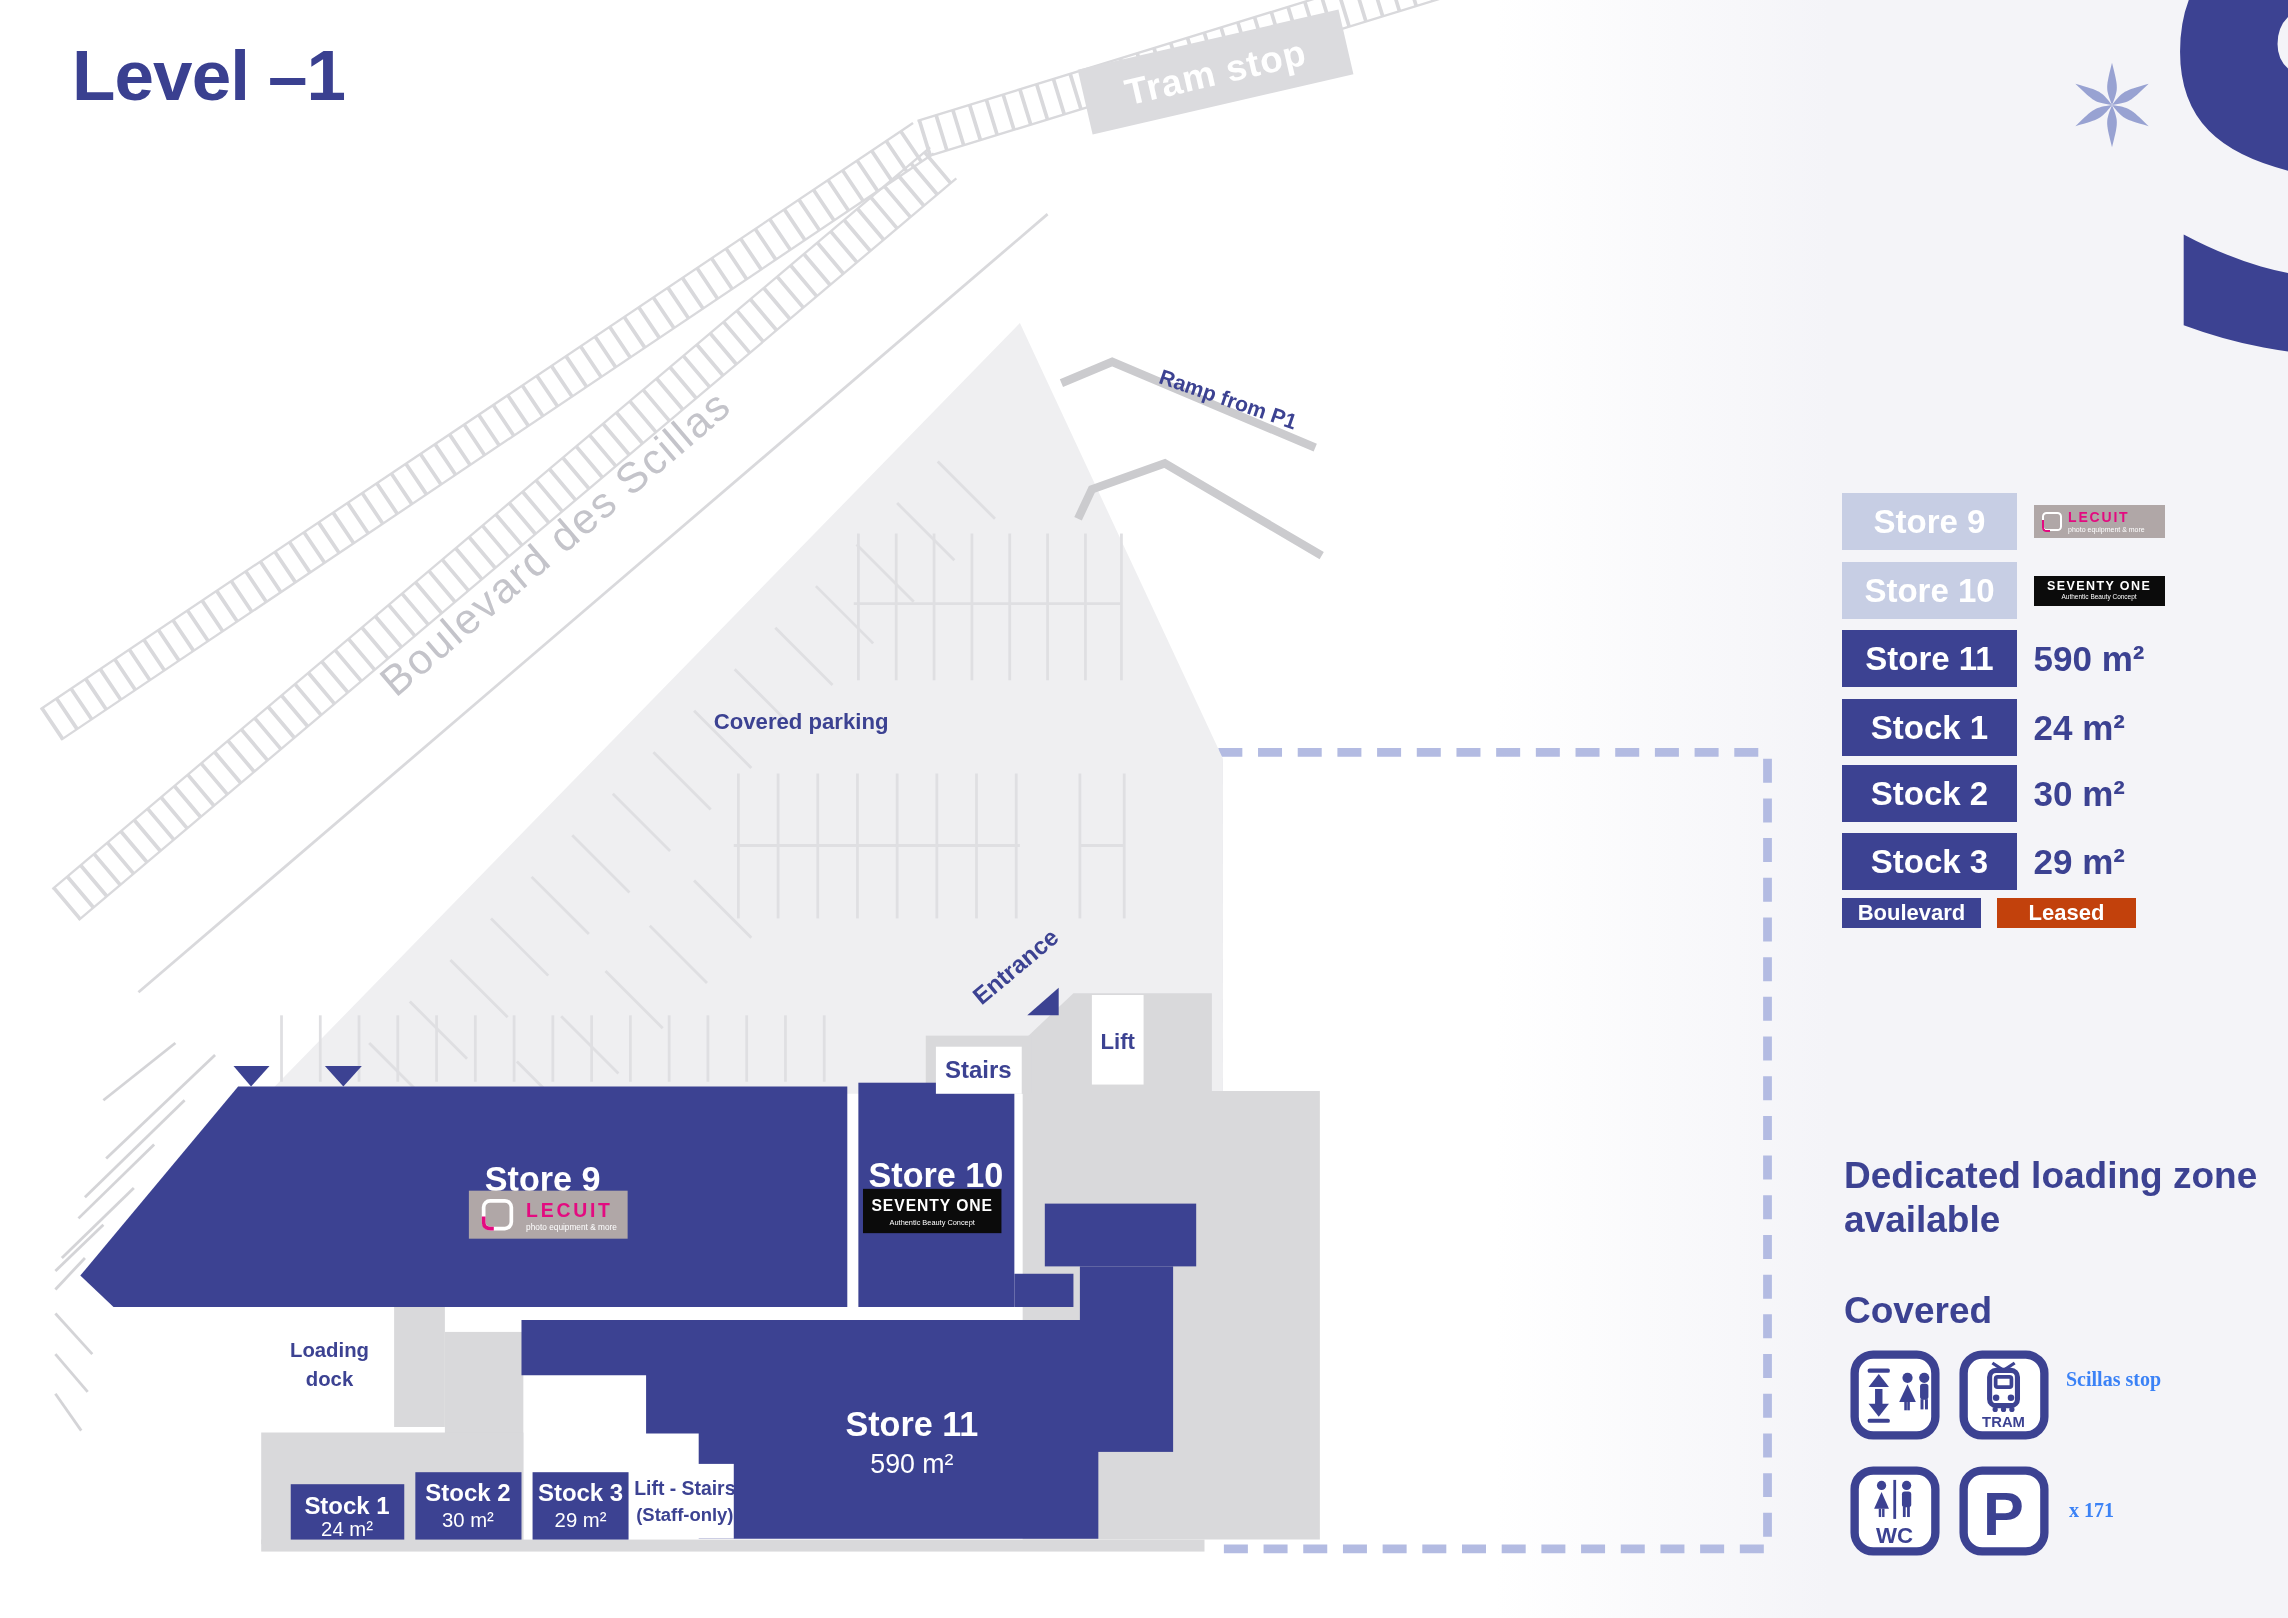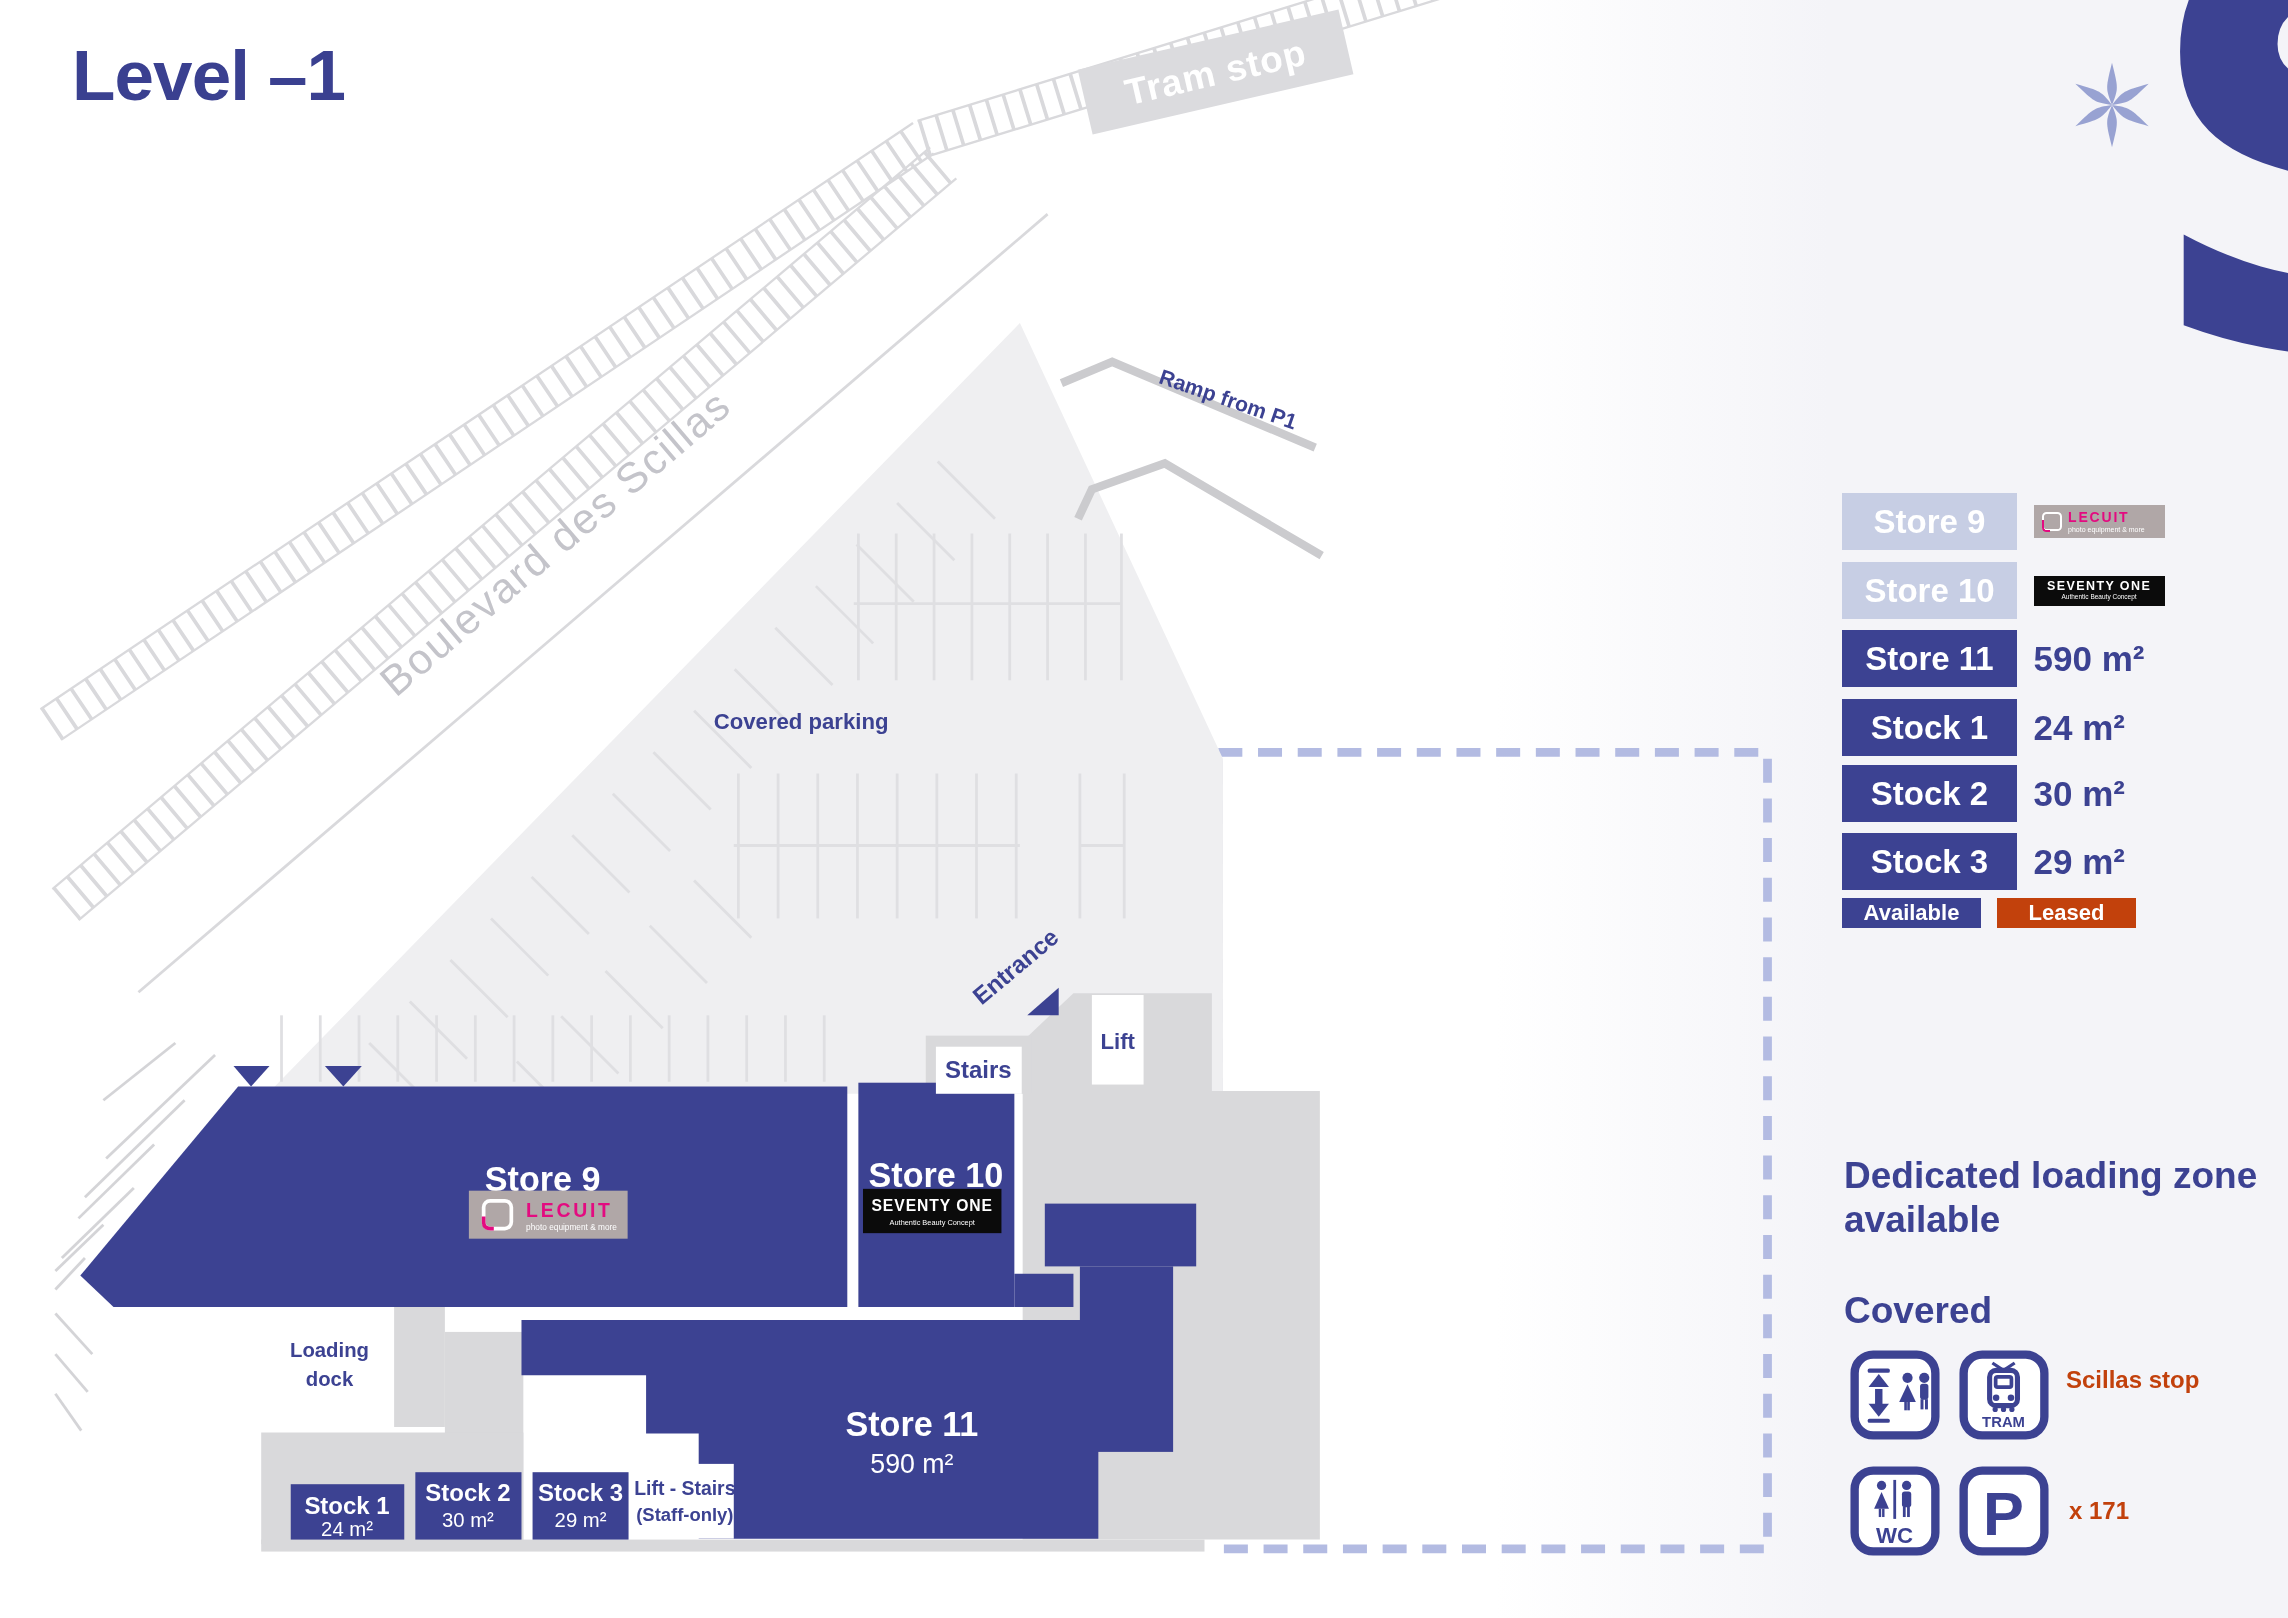--- a/index.html
+++ b/index.html
@@ -30,21 +30,21 @@
   .lx-col{display:flex;flex-direction:column;line-height:1;}
   .lx-name{color:#e30b80;font-size:14px;font-weight:700;letter-spacing:1.8px;}
   .lx-tag{color:#fff;font-size:7px;margin-top:1.8px;}
   .lgo-seventy{width:131px;height:30px;background:#0b0b0b;display:flex;flex-direction:column;align-items:center;justify-content:center;line-height:1;}
   .sv-name{color:#fff;font-size:12.5px;font-weight:700;letter-spacing:1.4px;}
   .sv-tag{color:#fff;font-size:6.5px;margin-top:1.8px;}
   
   .loading-zone{position:absolute;left:1844px;top:1154px;width:480px;font-size:37px;line-height:44px;font-weight:700;color:#3c4292;}
   .services-title{position:absolute;left:1844px;top:1290px;font-size:37px;font-weight:700;color:#3c4292;}
   .svc-icon{position:absolute;width:90px;height:90px;}
-  .svc-label{position:absolute;color:#c2410c;font-weight:700;font-size:24px;line-height:31px;}
+  .svc-label{position:absolute;color:#3b82f6;font-weight:700;font-size:20px;line-height:31px;font-family:Liberation Serif, serif;}
 </style>
 </head>
 <body>
 
 <div class="canvas">
 
   <div class="panel-fade"></div>
 
   <svg class="star-svg" width="92" height="92" viewBox="0 0 100 100">
     <g transform="translate(50,50)" fill="#98a2d2">
@@ -292,21 +292,21 @@
     <div class="aside">
         <span class="area">30 m²</span>
       </div>
   </div>
   <div class="lrow" style="top:833px">
     <div class="chip available">Stock 3</div>
     <div class="aside">
         <span class="area">29 m²</span>
       </div>
   </div>
-  <div class="badge available">Available</div>
+  <div class="badge available">Boulevard</div>
   <div class="badge leased">Leased</div>
 
   <div class="loading-zone">Dedicated loading zone available</div>
   <div class="services-title">Covered</div>
 
   <svg class="svc-icon" style="left:1850px;top:1350px" viewBox="0 0 97 97">
     <rect x="5" y="5" width="87" height="87" rx="20" fill="#ffffff" stroke="#3c4292" stroke-width="9"></rect>
     <g fill="#3c4292">
       <rect x="19" y="20" width="24" height="4.5" rx="2"></rect>
       <polygon points="31,26 42,40 20,40"></polygon>

